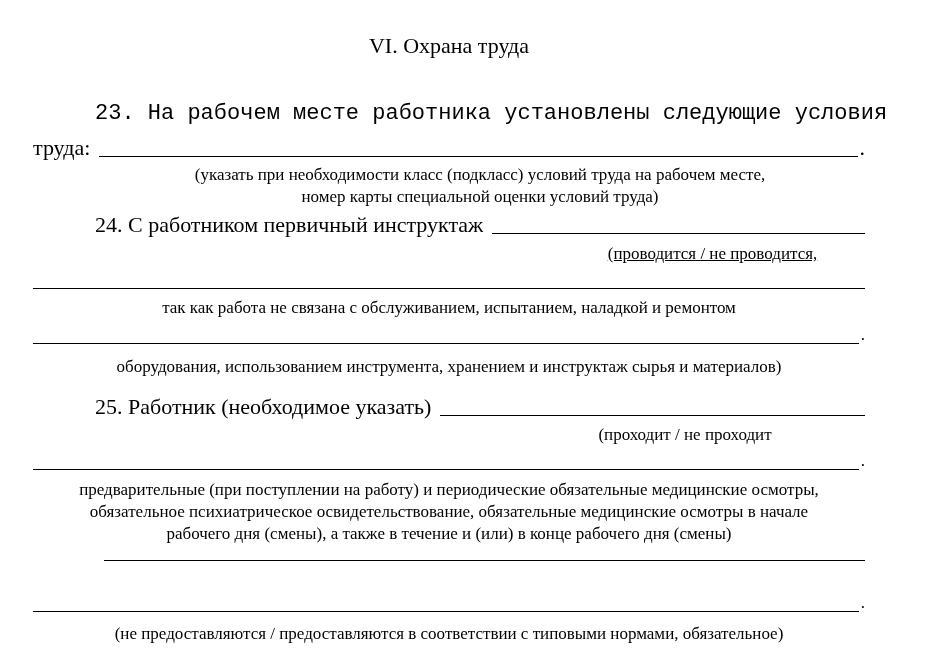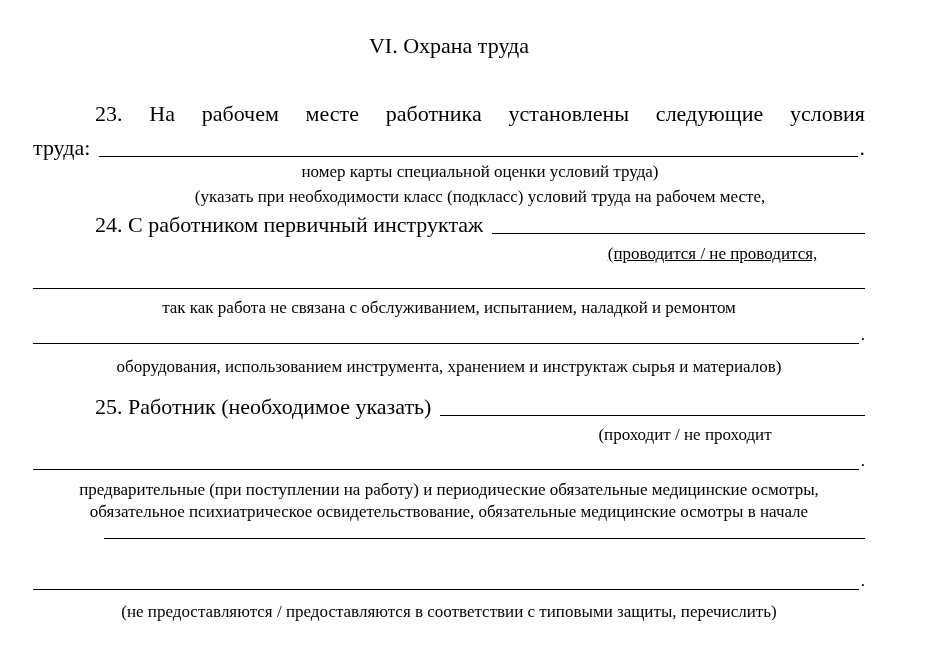--- a/index.html
+++ b/index.html
@@ -31,20 +31,21 @@
     font-size: 22px;
     line-height: 27px;
   }
 
   .justified-line {
     margin-left: 62px;
     width: 770px;
     text-align: justify;
     text-align-last: justify;
     white-space: nowrap;
+    font-family: Liberation Mono, monospace;
   }
 
   .row {
     display: flex;
     align-items: flex-end;
     font-size: 22px;
     line-height: 27px;
   }
   .row .indent { width: 62px; flex: 0 0 auto; }
   .fill {
@@ -89,22 +90,22 @@
     <div class="title">VI. Охрана труда</div>
 
     <div class="body-text justified-line" style="margin-top:41px">23. На рабочем месте работника установлены следующие условия</div>
 
     <div class="row" style="margin-top:7px">
       <span>труда:</span>
       <span class="fill gap-left"></span>
       <span class="dot">.</span>
     </div>
 
+    <div class="caption caption-indented" style="margin-top:3px">(указать при необходимости класс (подкласс) условий труда на рабочем месте,</div>
     <div class="caption caption-indented">номер карты специальной оценки условий труда)</div>
-    <div class="caption caption-indented" style="margin-top:3px">(указать при необходимости класс (подкласс) условий труда на рабочем месте,</div>
 
     <div class="row" style="margin-top:3px">
       <span class="indent"></span>
       <span>24. С работником первичный инструктаж</span>
       <span class="fill gap-left"></span>
     </div>
 
     <div class="caption caption-under-24" style="margin-top:5px">(проводится / не проводится,</div>
 
     <div class="hr-line" style="margin-top:23px"></div>
@@ -126,27 +127,28 @@
 
     <div class="caption caption-under-25" style="margin-top:4px">(проходит / не проходит</div>
 
     <div class="row" style="margin-top:1px">
       <span class="fill"></span>
       <span class="dot" style="font-size:17px">.</span>
     </div>
 
     <div class="caption" style="margin-top:5px">предварительные (при поступлении на работу) и периодические обязательные медицинские осмотры,</div>
     <div class="caption">обязательное психиатрическое освидетельствование, обязательные медицинские осмотры  в начале</div>
+    <div class="caption">рабочего дня (смены), а также в течение и (или) в конце рабочего дня (смены)</div>
 
     <div class="row" style="margin-top:14px">
       <span class="indent"></span>
       <span class="fill gap-left"></span>
     </div>
 
     <div class="row" style="margin-top:24px">
       <span class="fill"></span>
       <span class="dot" style="font-size:17px">.</span>
     </div>
 
-    <div class="caption" style="margin-top:7px">(не предоставляются / предоставляются в соответствии с типовыми защиты, перечислить)</div>
+    <div class="caption" style="margin-top:7px">(не предоставляются / предоставляются в соответствии с типовыми нормами, обязательное)</div>
 
   </div>
 </div>
 
 </body></html>

